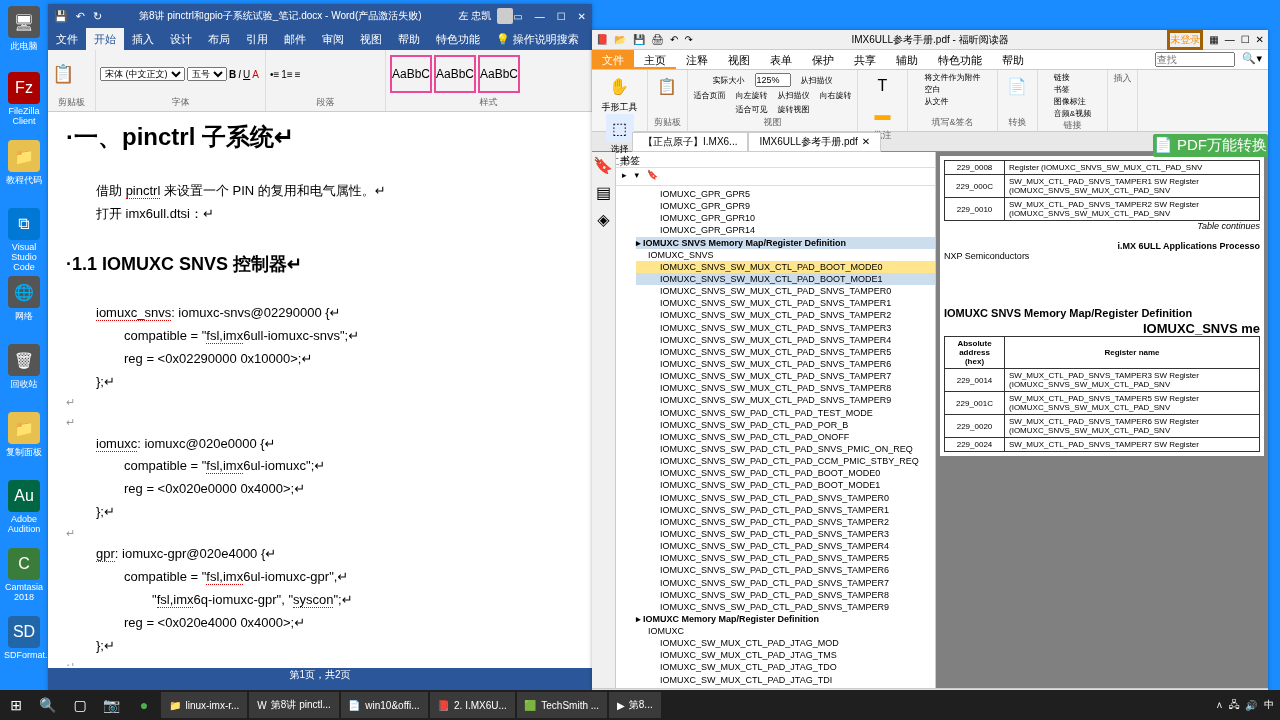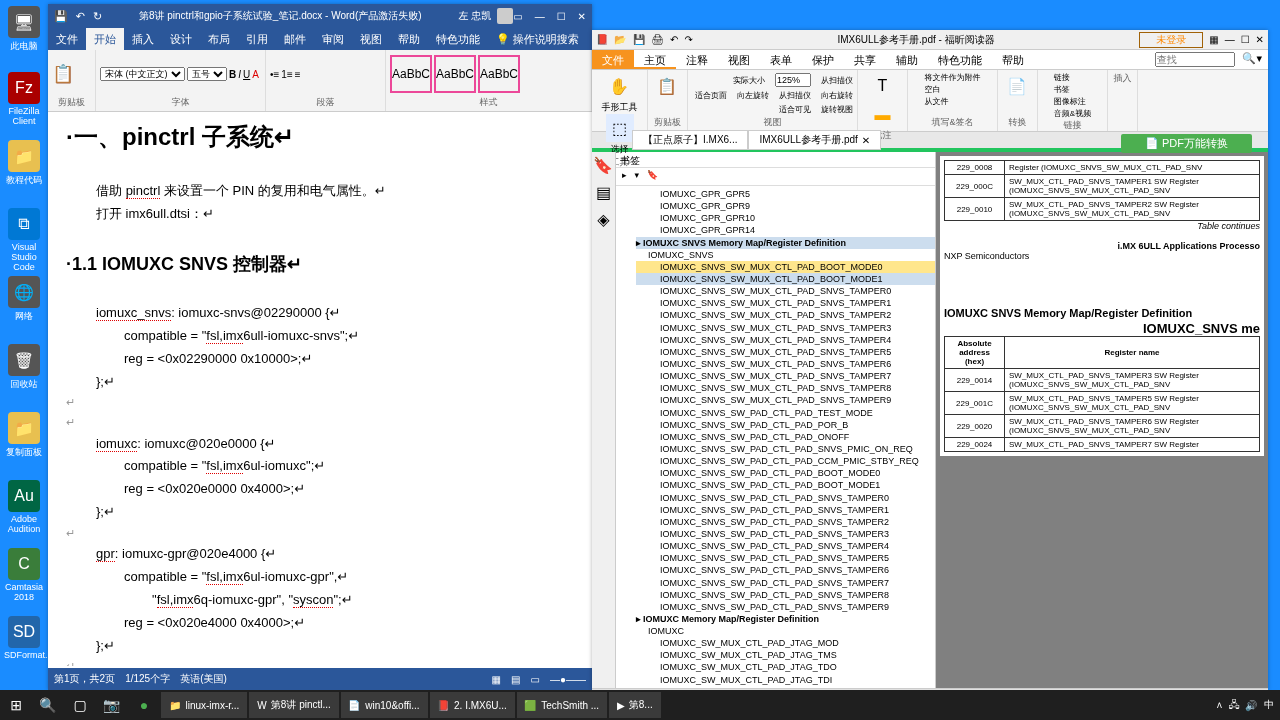--- a/index.html
+++ b/index.html
@@ -25,37 +25,37 @@
 .style-box { width: 42px; height: 38px; border: 2px solid #ec4899; display: flex; align-items: center; justify-content: center; font-size: 12px; }
 .word-doc { padding: 4px 18px; background: #fff; height: 554px; overflow: hidden; font-size: 13px; line-height: 1.6; }
 .word-doc .h1 { font-size: 24px; font-weight: bold; }
 .word-doc .h2 { font-size: 18px; font-weight: bold; }
 .word-doc p { margin: 2px 0; }
 .word-doc .indent1 { padding-left: 30px; }
 .word-doc .indent2 { padding-left: 58px; }
 .word-doc .indent3 { padding-left: 86px; }
 .word-doc .dotted { border-bottom: 1px dotted #d00; }
 .word-doc .para-mark { color: #999; font-size: 11px; }
-.word-status { position: absolute; bottom: 0; left: 0; right: 0; height: 22px; background: #2b579a; color: #fff; font-size: 10px; display: flex; align-items: center; padding: 0 6px; gap: 10px; }
+.word-status { position: absolute; bottom: 0; left: 0; right: 0; height: 22px; background: #2b579a; color: #fff; font-size: 10px; display: flex; align-items: center; padding: 0 6px; gap: 10px; flex-direction: column; }
 
 
 .foxit { position: absolute; left: 592px; top: 30px; width: 676px; height: 660px; background: #fff; box-shadow: 0 0 4px rgba(0,0,0,0.3); }
 .foxit-top { height: 20px; background: #f0f0f0; border-bottom: 1px solid #ccc; display: flex; align-items: center; font-size: 10px; }
 .foxit-top .qat { display: flex; gap: 6px; padding: 0 4px; }
 .foxit-top .title { flex: 1; text-align: center; }
 .foxit-top .right { display: flex; gap: 6px; padding: 0 4px; align-items: center; }
 .foxit-menu { height: 20px; background: #fff; border-bottom: 1px solid #ccc; display: flex; font-size: 11px; }
 .foxit-menu .tab { padding: 3px 10px; cursor: pointer; }
 .foxit-ribbon { height: 62px; background: #f5f5f5; border-bottom: 1px solid #ccc; display: flex; font-size: 9px; }
 .foxit-ribbon .grp { border-right: 1px solid #ddd; padding: 2px 4px; display: flex; flex-direction: column; align-items: center; }
 .foxit-ribbon .grp .btns { flex: 1; display: flex; flex-direction: column; gap: 1px; align-items: center; }
 .foxit-ribbon .grp .lbl { font-size: 9px; color: #666; }
 .foxit-ribbon .bigbtn { width: 28px; height: 28px; display: flex; align-items: center; justify-content: center; font-size: 16px; }
-.foxit-pdf-convert { position: absolute; top: 104px; right: 16px; background: #4caf50; color: #fff; padding: 2px 24px; font-size: 11px; border-radius: 2px; }
-.foxit-tabs { height: 20px; background: #e8e8e8; border-bottom: 4px solid #22c55e; display: flex; align-items: center; font-size: 10px; padding-left: 40px; }
+.foxit-pdf-convert { position: absolute; top: 104px; right: 0; background: #4caf50; color: #fff; padding: 2px 1px; font-size: 15px; border-radius: 2px; }
+.foxit-tabs { height: 20px; background: #e8e8e8; border-bottom: 1px solid #22c55e; display: flex; align-items: center; font-size: 10px; padding-left: 40px; }
 .foxit-tabs .doctab { padding: 2px 10px; border: 1px solid #ccc; background: #fff; display: flex; align-items: center; gap: 4px; }
 .foxit-body { display: flex; height: 536px; }
 .foxit-sidebar { width: 24px; background: #f0f0f0; border-right: 1px solid #ccc; display: flex; flex-direction: column; align-items: center; gap: 8px; padding-top: 4px; }
 .foxit-bookmarks { width: 320px; border-right: 1px solid #ccc; overflow: hidden; font-size: 9px; }
 .foxit-bookmarks .bm-header { height: 16px; padding: 2px 4px; border-bottom: 1px solid #ddd; font-size: 10px; }
 .foxit-bookmarks .bm-toolbar { height: 18px; border-bottom: 1px solid #ddd; display: flex; gap: 8px; padding: 2px 6px; }
 .foxit-bookmarks .bm-tree { padding: 2px 0 2px 20px; line-height: 1.35; overflow: hidden; }
 .foxit-bookmarks .bm-item { white-space: nowrap; padding: 0 2px; cursor: pointer; }
 .foxit-bookmarks .bm-item.sel { background: #ffe68c; }
 .foxit-bookmarks .bm-item.hl { background: #cde; }
@@ -202,21 +202,21 @@
     <div class="qat">
       <span>📕</span>
       <span>📂</span>
       <span>💾</span>
       <span>🖨</span>
       <span>↶</span>
       <span>↷</span>
     </div>
     <div class="title">IMX6ULL参考手册.pdf - 福昕阅读器</div>
     <div class="right">
-      <span style="color:#f80;border:1px solid #a16207;padding:0 16px">未登录</span>
+      <span style="color:#f80;border:3px solid #a16207;padding:0 0">未登录</span>
       <span>▦</span>
       <span>—</span>
       <span>☐</span>
       <span>✕</span>
     </div>
   </div>
   <div class="foxit-menu">
     <div class="tab" style="background:#f7931e;color:#fff">文件</div>
     <div class="tab" style="border-bottom:2px solid #f7931e">主页</div>
     <div class="tab">注释</div>
@@ -243,21 +243,21 @@
       </div>
       <div class="lbl">工具</div>
     </div>
     <div class="grp" style="width:40px">
       <div class="btns">
           <span class="bigbtn">📋</span>
         </div>
       <div class="lbl">剪贴板</div>
     </div>
     <div class="grp" style="width:170px">
-      <div class="btns" style="flex-direction:row;flex-wrap:wrap;gap:1px 10px;font-size:8px;justify-content:flex-end">
+      <div class="btns" style="flex-direction:row;flex-wrap:wrap;gap:1px 10px;font-size:8px;justify-content:center">
         <span>实际大小</span>
         <input class="zoom" value="125%" style="">
         <span>从扫描仪</span>
         <span>适合页面</span>
         <span>向左旋转</span>
         <span>从扫描仪</span>
         <span>向右旋转</span>
         <span>适合可见</span>
         <span>旋转视图</span>
       </div>

